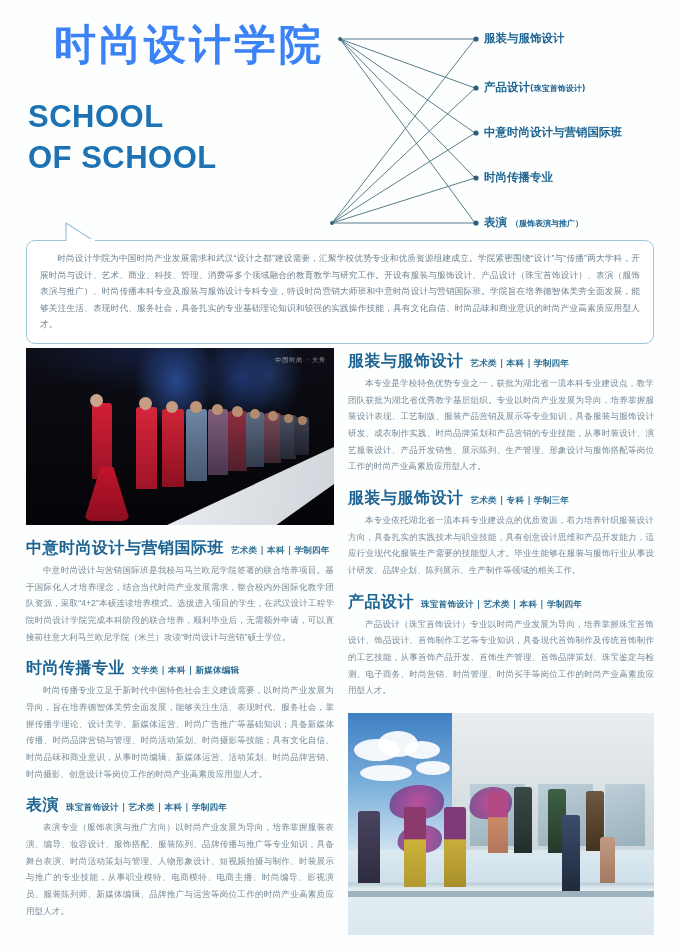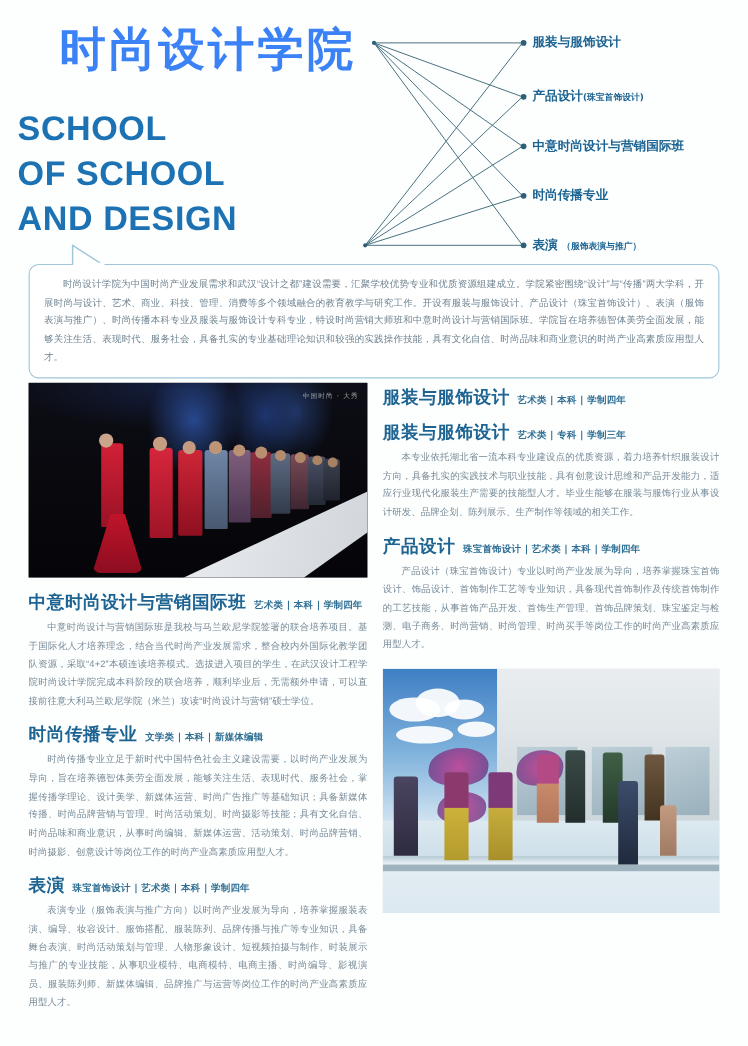--- a/index.html
+++ b/index.html
@@ -37,21 +37,21 @@
     font-weight: 800;
     letter-spacing: 3px;
     color: #3b82f6;
     line-height: 1;
     white-space: nowrap;
     font-family: "DejaVu Sans", "Liberation Sans", sans-serif;
     margin-left: 20px;
   }
   .title-en {
     position: absolute;
-    left: 16px;
+    left: 28px;
     top: 96px;
     font-size: 31px;
     font-weight: 800;
     line-height: 1.33;
     letter-spacing: 0.5px;
     color: #1c72b3;
     font-family: "Liberation Sans", sans-serif;
   }
   .title-en div { white-space: nowrap; }
 
@@ -265,21 +265,20 @@
 
 <div class="page">
 
   <div class="hero">
 
     <div class="title-cn">时尚设计学院</div>
 
     <div class="title-en">
       <div>SCHOOL</div>
       <div>OF SCHOOL</div>
-      <div>AND DESIGN</div>
     </div>
 
     <div class="diagram">
       <svg width="350" height="220" viewBox="0 0 350 220">
         <g stroke="#46707f" stroke-width="0.9" fill="none">
 
           <line x1="10" y1="21" x2="145" y2="21"></line>
           <line x1="10" y1="21" x2="145" y2="70"></line>
           <line x1="10" y1="21" x2="145" y2="115"></line>
           <line x1="10" y1="21" x2="145" y2="160"></line>
@@ -399,20 +398,21 @@
       </div>
     </div>
 
     <div class="col-right">
 
       <div class="section">
         <div class="sec-head">
           <span class="sec-title">服装与服饰设计</span>
           <span class="sec-meta">艺术类 | 本科 | 学制四年</span>
         </div>
+        <p class="sec-body">本专业是学校特色优势专业之一，获批为湖北省一流本科专业建设点，教学团队获批为湖北省优秀教学基层组织。专业以时尚产业发展为导向，培养掌握服装设计表现、工艺制版、服装产品营销及展示等专业知识，具备服装与服饰设计研发、成衣制作实践、时尚品牌策划和产品营销的专业技能，从事时装设计、演艺服装设计、产品开发销售、展示陈列、生产管理、形象设计与服饰搭配等岗位工作的时尚产业高素质应用型人才。</p>
       </div>
 
       <div class="section">
         <div class="sec-head">
           <span class="sec-title">服装与服饰设计</span>
           <span class="sec-meta">艺术类 | 专科 | 学制三年</span>
         </div>
         <p class="sec-body">本专业依托湖北省一流本科专业建设点的优质资源，着力培养针织服装设计方向，具备扎实的实践技术与职业技能，具有创意设计思维和产品开发能力，适应行业现代化服装生产需要的技能型人才。毕业生能够在服装与服饰行业从事设计研发、品牌企划、陈列展示、生产制作等领域的相关工作。</p>
       </div>
 

